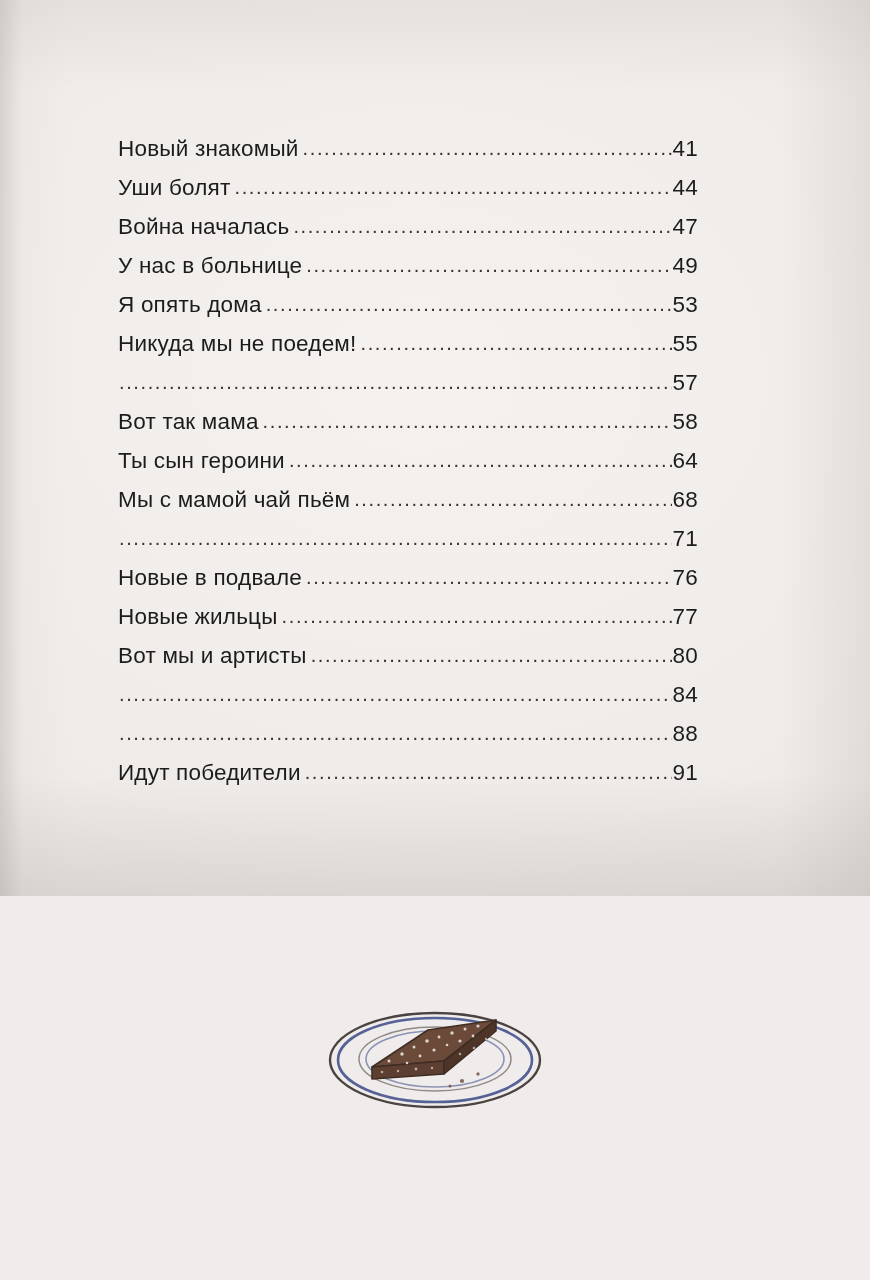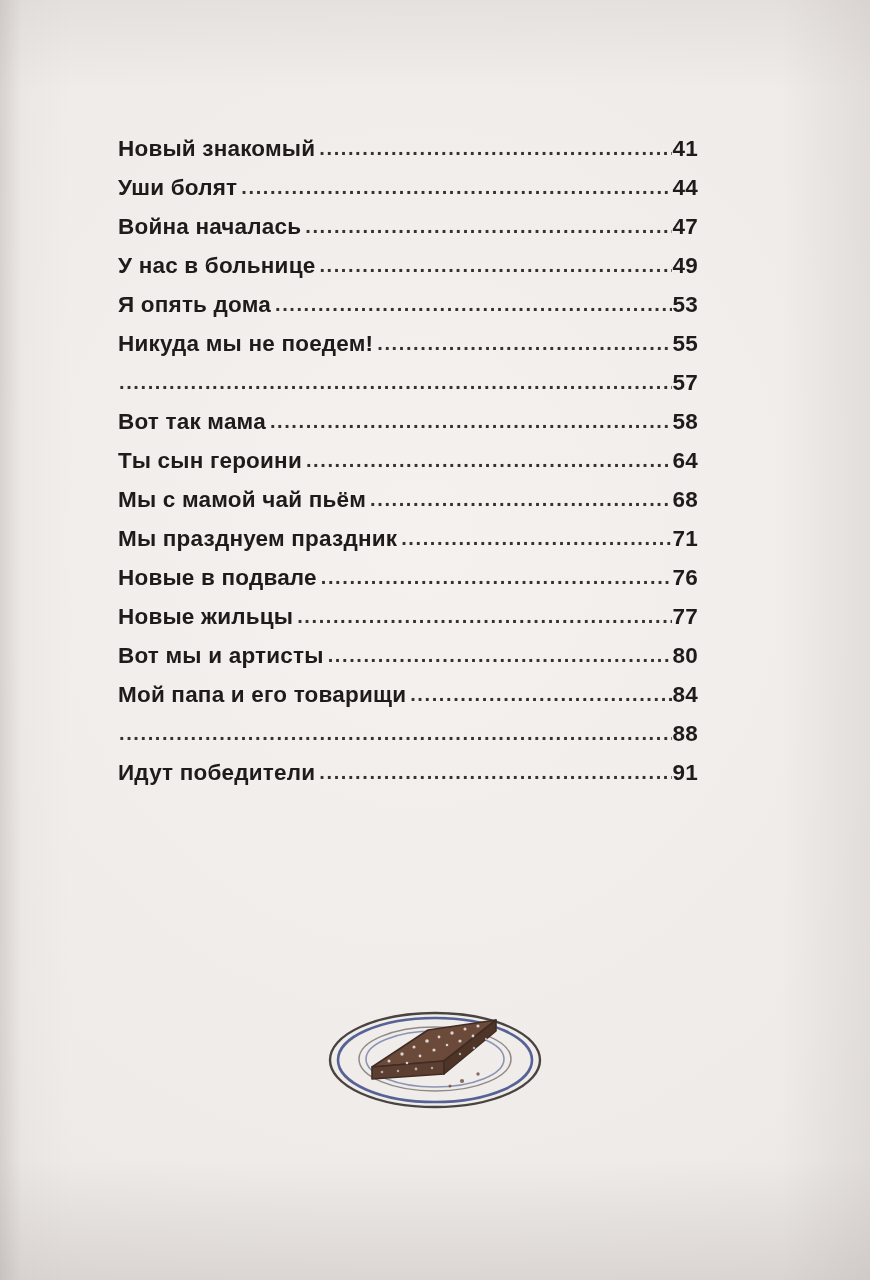--- a/index.html
+++ b/index.html
@@ -10,24 +10,23 @@
     width: 870px;
     height: 1280px;
     background: #efeceb;
     font-family: "Liberation Sans", sans-serif;
     overflow: hidden;
   }
   
   .page {
     position: relative;
     width: 870px;
-    height: 1280px;
+    height: 896px;
     background:
       radial-gradient(120% 90% at 48% 42%, #f4f1ef 0%, #efebe9 58%, #e9e5e3 82%, #e2dedc 100%);
-    font-weight: bold;
   }
   .page::before {
     content: "";
     position: absolute;
     inset: 0;
     pointer-events: none;
     background:
       linear-gradient(90deg, rgba(168,160,156,0.35) 0px, rgba(200,194,190,0.10) 22px, rgba(255,255,255,0) 70px),
       linear-gradient(180deg, rgba(190,184,180,0.22) 0px, rgba(255,255,255,0) 90px),
       linear-gradient(0deg, rgba(176,169,165,0.30) 0px, rgba(255,255,255,0) 120px),
@@ -132,41 +131,39 @@
         <span class="toc-title">Ты сын героини</span>
         <span class="toc-dots">.........................................................................................</span>
         <span class="toc-page">64</span>
       </div>
       <div class="toc-row">
         <span class="toc-title">Мы с мамой чай пьём</span>
         <span class="toc-dots">.........................................................................................</span>
         <span class="toc-page">68</span>
       </div>
       <div class="toc-row">
-        <span class="toc-title">Мы празднуем праздник</span>
         <span class="toc-dots">.........................................................................................</span>
         <span class="toc-page">71</span>
       </div>
       <div class="toc-row">
         <span class="toc-title">Новые в подвале</span>
         <span class="toc-dots">.........................................................................................</span>
         <span class="toc-page">76</span>
       </div>
       <div class="toc-row">
         <span class="toc-title">Новые жильцы</span>
         <span class="toc-dots">.........................................................................................</span>
         <span class="toc-page">77</span>
       </div>
       <div class="toc-row">
         <span class="toc-title">Вот мы и артисты</span>
         <span class="toc-dots">.........................................................................................</span>
         <span class="toc-page">80</span>
       </div>
       <div class="toc-row">
-        <span class="toc-title">Мой папа и его товарищи</span>
         <span class="toc-dots">.........................................................................................</span>
         <span class="toc-page">84</span>
       </div>
       <div class="toc-row">
         <span class="toc-dots">.........................................................................................</span>
         <span class="toc-page">88</span>
       </div>
       <div class="toc-row">
         <span class="toc-title">Идут победители</span>
         <span class="toc-dots">.........................................................................................</span>

